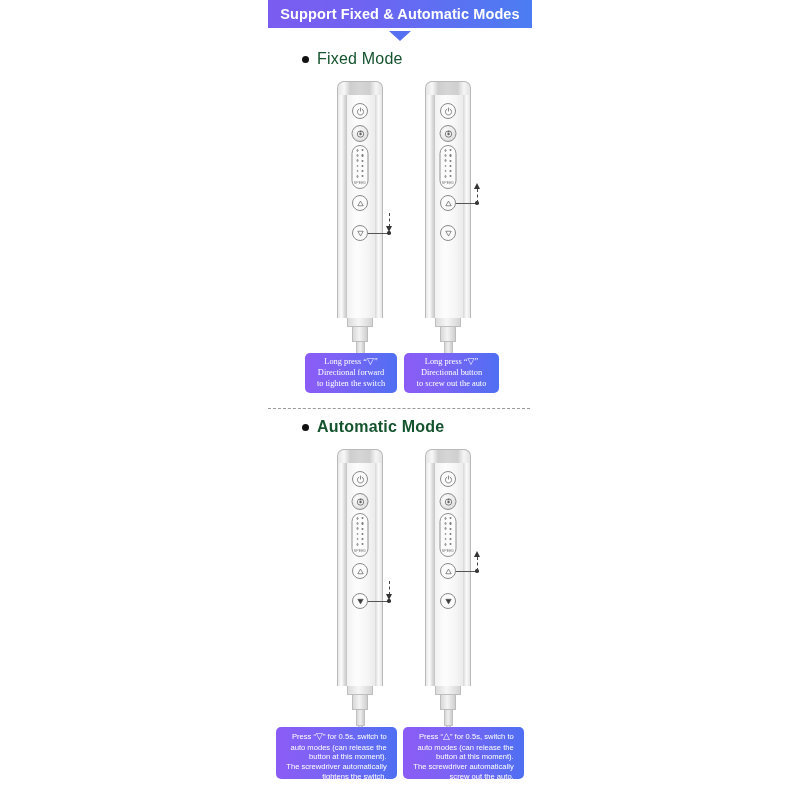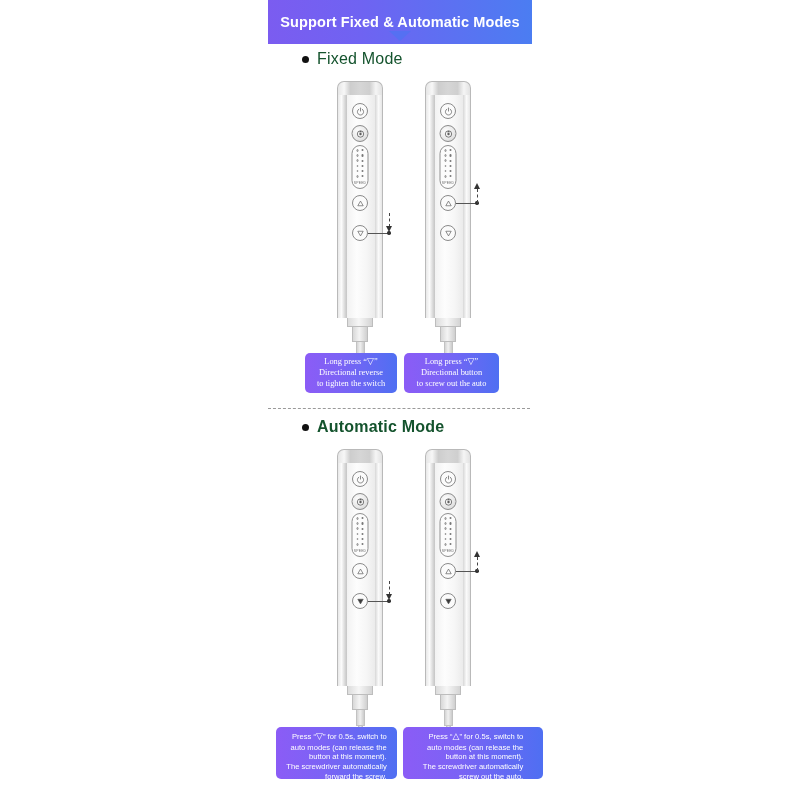--- a/index.html
+++ b/index.html
@@ -10,21 +10,21 @@
     position:relative;
     overflow:hidden;
     -webkit-font-smoothing:antialiased;
   }
 
   
   .banner-wrap{
     position:absolute;left:268px;top:0;width:264px;height:32px;
   }
   .banner{
-    width:100%;height:44px;
+    width:100%;height:28px;
     background:linear-gradient(90deg,#7b5cf0 0%,#6f63f2 35%,#4b7df2 100%);
     display:flex;align-items:center;justify-content:center;
     color:#ffffff;font-size:14.5px;font-weight:bold;letter-spacing:.1px;
   }
   .banner-notch{
     position:absolute;left:50%;top:31px;transform:translateX(-50%);
     width:0;height:0;
     border-left:11px solid transparent;
     border-right:11px solid transparent;
     border-top:10px solid #5570f2;
@@ -458,44 +458,44 @@
       <div class="lead" style="left:456px;top:571px;width:21px;"></div>
       <div class="node" style="left:475.3px;top:569.3px;"></div>
       <div class="shaftline" style="left:477px;top:557px;height:14px;"></div>
       <div class="arrowhead up" style="left:474.1px;top:551px;"></div>
     </div>
   </div>
 
 <div class="caption small" style="left:305px;top:353px;width:92px;height:40px;">
   <div>
     <span>Long press  “</span><span class="glyph">▽</span><span>”</span><br>
-    <span>Directional reverse</span><br>
+    <span>Directional forward</span><br>
     <span>to tighten the switch</span>
   </div>
 </div>
 
 <div class="caption small" style="left:404px;top:353px;width:95px;height:40px;">
   <div>
     <span>Long press  “</span><span class="glyph">▽</span><span>”</span><br>
     <span>Directional button</span><br>
     <span>to screw out the auto</span>
   </div>
 </div>
 
 <div class="caption tiny" style="left:276px;top:727px;width:121px;height:52px;">
   <div>
     <span>Press  “</span><span class="glyph">▽</span><span>”  for 0.5s, switch to</span><br>
     <span>auto modes (can release the</span><br>
     <span>button at this moment).</span><br>
     <span>The screwdriver automatically</span><br>
-    <span>forward the screw.</span>
+    <span>tightens the switch.</span>
   </div>
 </div>
 
-<div class="caption tiny" style="left:403px;top:727px;width:140px;height:52px;">
+<div class="caption tiny" style="left:403px;top:727px;width:121px;height:52px;">
   <div>
     <span>Press  “</span><span class="glyph">△</span><span>”  for 0.5s, switch to</span><br>
     <span>auto modes (can release the</span><br>
     <span>button at this moment).</span><br>
     <span>The screwdriver automatically</span><br>
     <span>screw out the auto.</span>
   </div>
 </div>
 
 </body></html>

